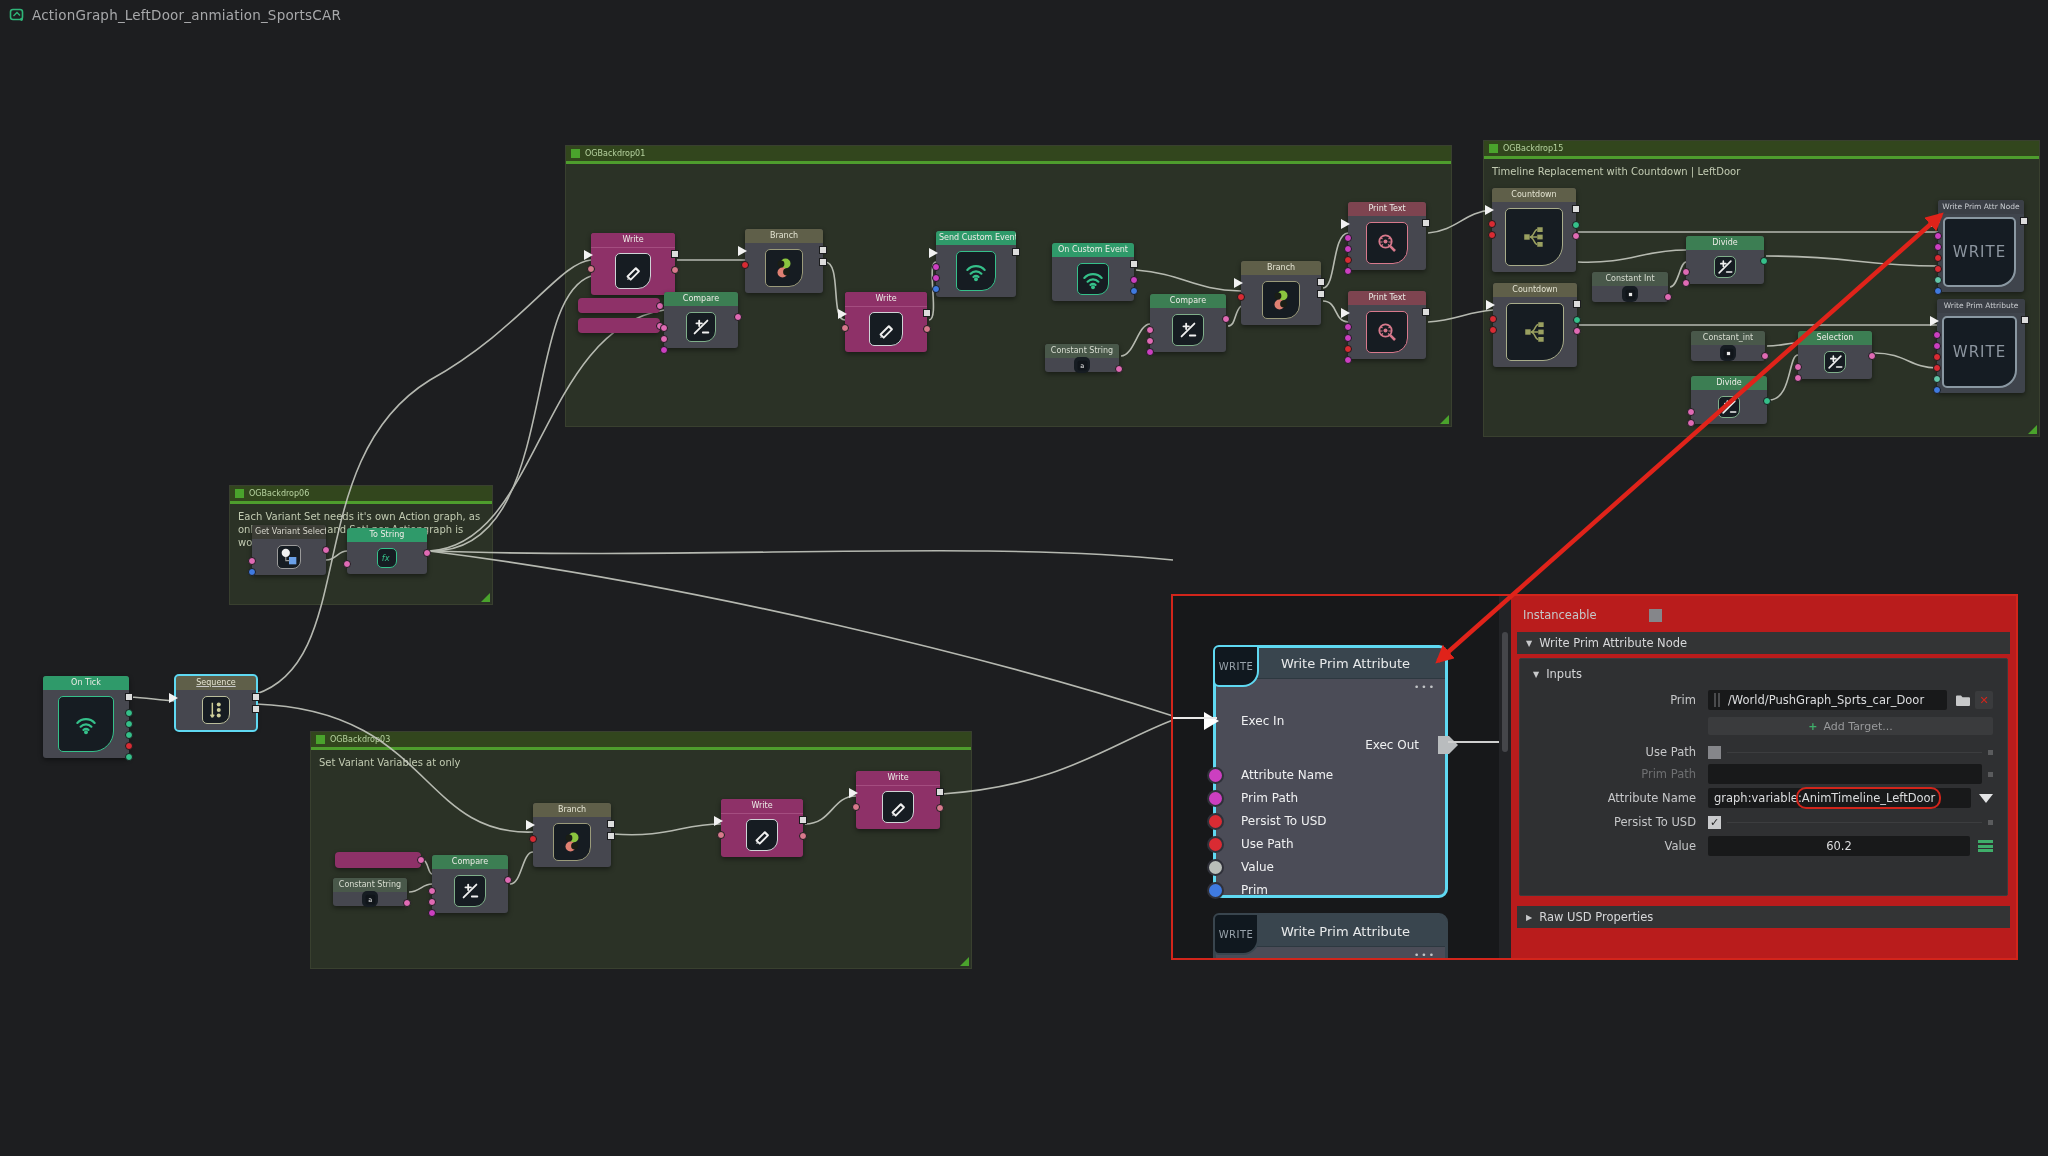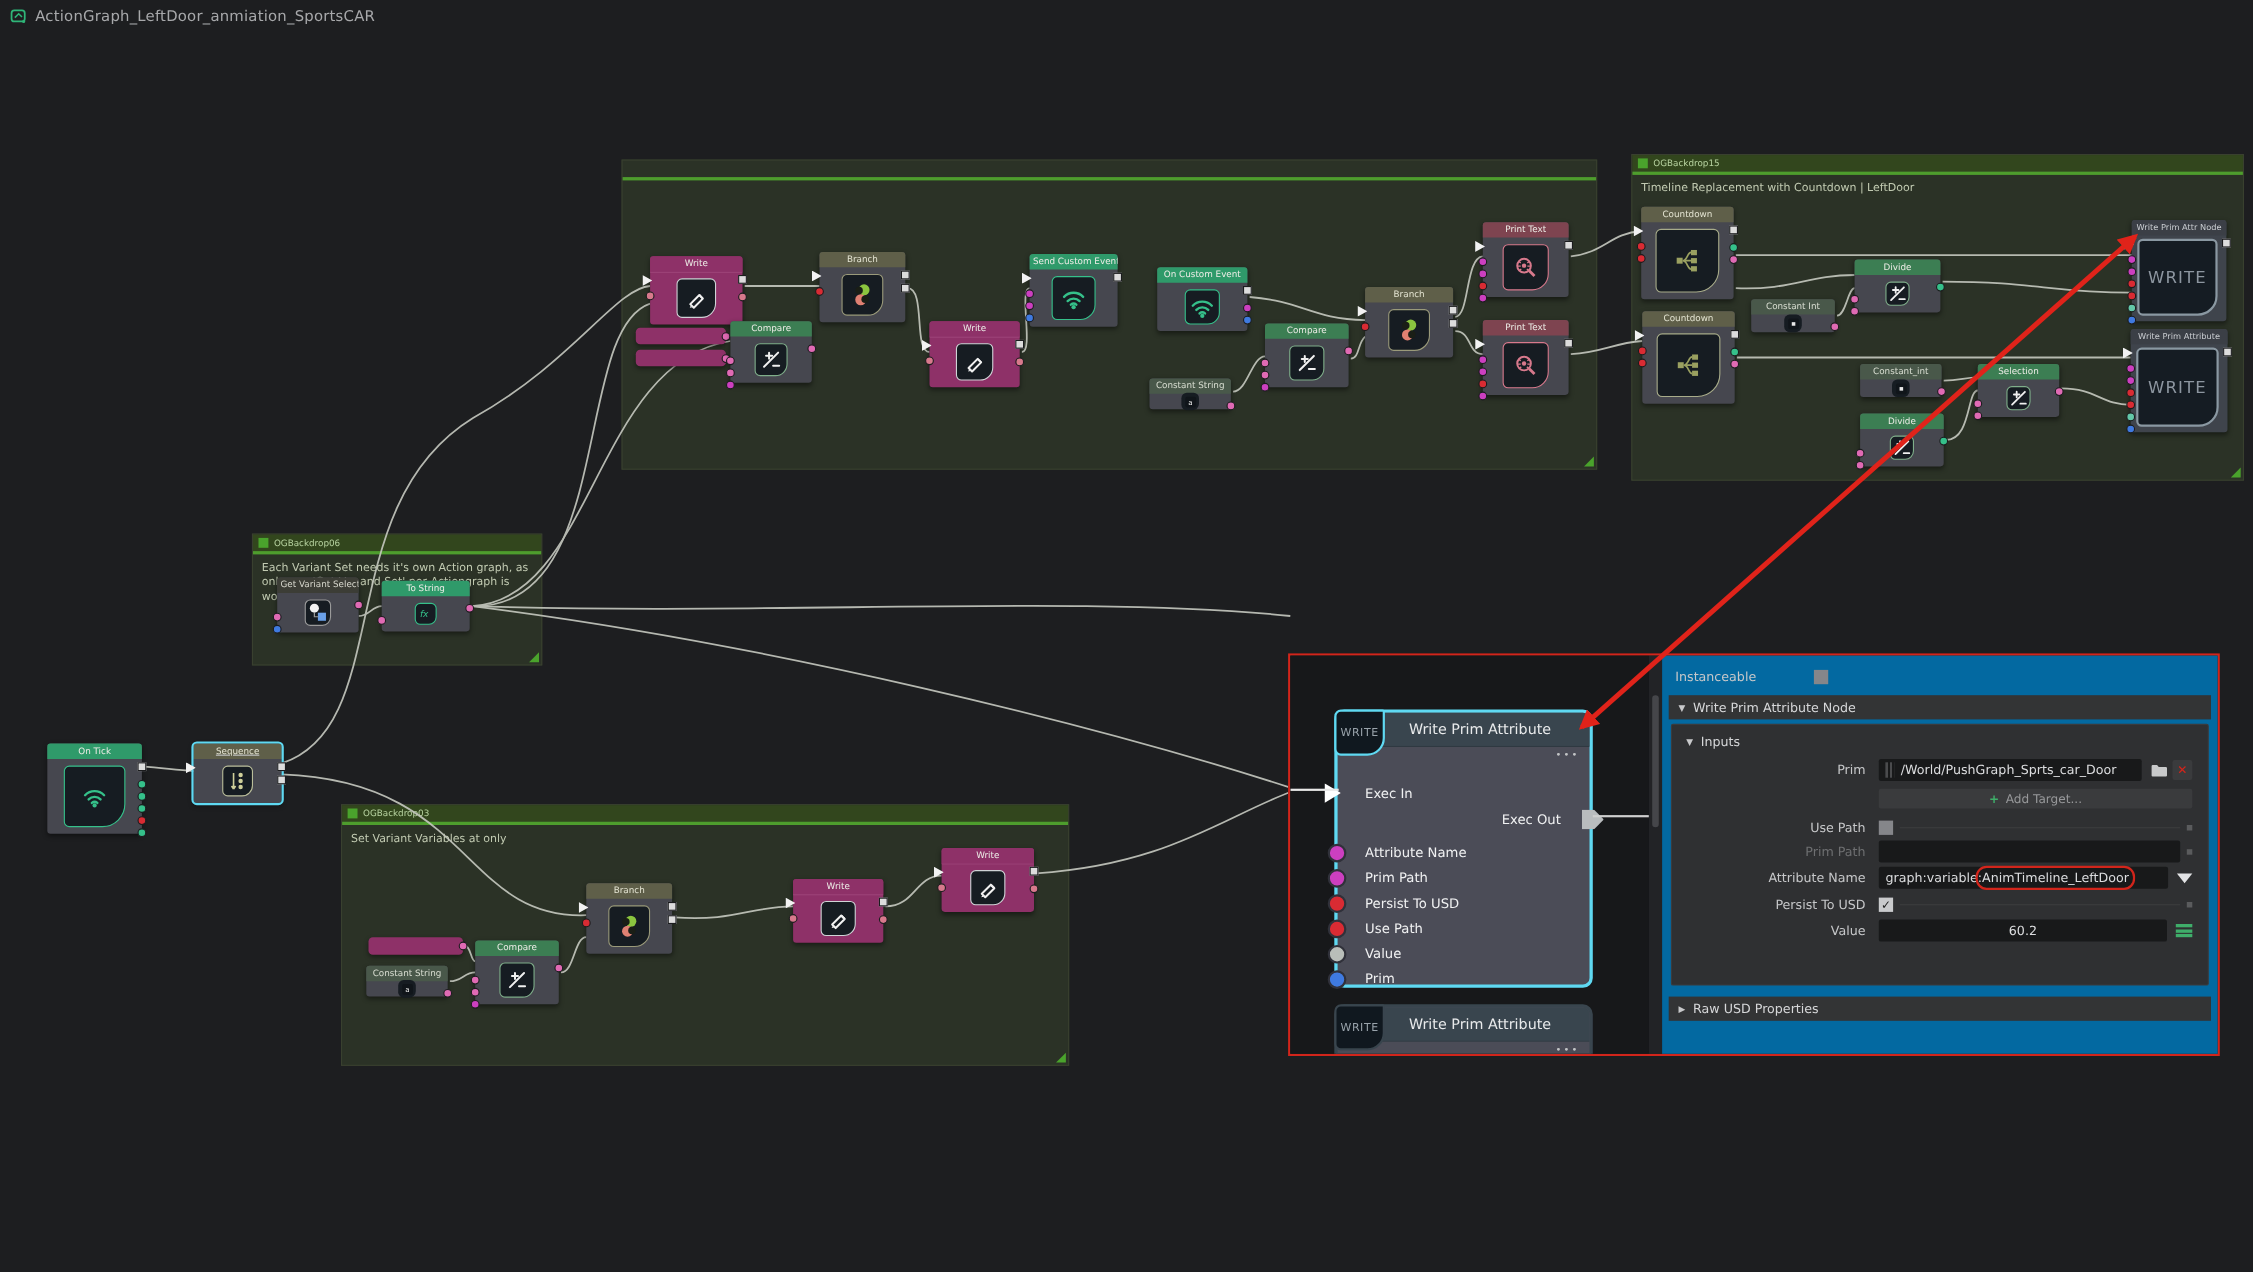--- a/index.html
+++ b/index.html
@@ -44,21 +44,21 @@
   .pdot{position:absolute;width:8px;height:8px;border-radius:50%;border:1px solid #1b1c1e;box-sizing:border-box;z-index:4;}
   .psq{position:absolute;width:8px;height:8px;background:#dcdcdc;border:1px solid #1b1c1e;box-sizing:border-box;z-index:4;}
   .parrow{position:absolute;width:9px;height:10px;background:#f2f2f2;z-index:4;
           clip-path:polygon(0 0,100% 50%,0 100%);}
   
   .redbox{position:absolute;left:1171px;top:594px;width:847px;height:366px;border:2px solid #d2251b;
           background:#18191b;z-index:10;display:flex;box-sizing:border-box;}
   .zoomview{position:relative;width:326px;flex:0 0 auto;background:#17181a;overflow:hidden;}
   .vdiv{width:12px;flex:0 0 auto;background:#222326;position:relative;}
   .vdiv .handle{position:absolute;left:3px;top:36px;width:6px;height:120px;background:#45464a;border-radius:3px;}
-  .proppanel{flex:1;background:#0369a1;position:relative;overflow:hidden;}
+  .proppanel{flex:1;background:#b91c1c;position:relative;overflow:hidden;}
   
   .bignode{position:absolute;left:40px;width:235px;background:#4b4c57;border:3px solid #5fd9f2;
            border-radius:9px;box-sizing:border-box;}
   .bignode .bhdr{height:30px;background:#39454e;border-radius:6px 6px 0 0;border-bottom:1px solid #2d3840;
                  display:flex;align-items:center;}
   .bignode .btitle{flex:1;text-align:center;font-size:13px;color:#e8eaeb;padding-left:30px;}
   .bignode .badge{position:absolute;left:-3px;top:-3px;width:46px;height:42px;background:#10181f;
                   border:2px solid #5fd9f2;border-radius:6px 2px 16px 6px;display:flex;align-items:center;justify-content:center;
                   font-size:10px;color:#99a3ab;letter-spacing:.5px;z-index:2;box-sizing:border-box;}
   .bignode .bdots{position:absolute;right:9px;top:34px;font-size:9px;letter-spacing:2px;color:#c2c4c6;}
@@ -109,20 +109,24 @@
   <svg class="gicon" viewBox="0 0 16 16">
     <rect x="1.5" y="2.5" width="12" height="10" rx="2.5" fill="none" stroke="#2fb578" stroke-width="1.6"></rect>
     <path d="M4.5 9 L8 5.5 L11 8.5" fill="none" stroke="#2fb578" stroke-width="1.4"></path>
     <circle cx="12.5" cy="12.5" r="1.4" fill="#2fb578"></circle>
   </svg>
   <div class="ttl">ActionGraph_LeftDoor_anmiation_SportsCAR</div>
 </div>
 
 <div id="backdrops">
     <div class="backdrop" style="left: 565px; top: 145px; width: 885px; height: 280px;">
+      <div class="tab">
+      <div class="sq"></div>
+      <div class="lbl">OGBackdrop01</div>
+      </div>
     <div class="gline"></div>
     <div class="grip"></div>
     </div>
     <div class="backdrop" style="left: 1483px; top: 140px; width: 555px; height: 295px;">
       <div class="tab">
       <div class="sq"></div>
       <div class="lbl">OGBackdrop15</div>
       </div>
     <div class="gline"></div>
     <div class="comment">Timeline Replacement with Countdown | LeftDoor</div>

